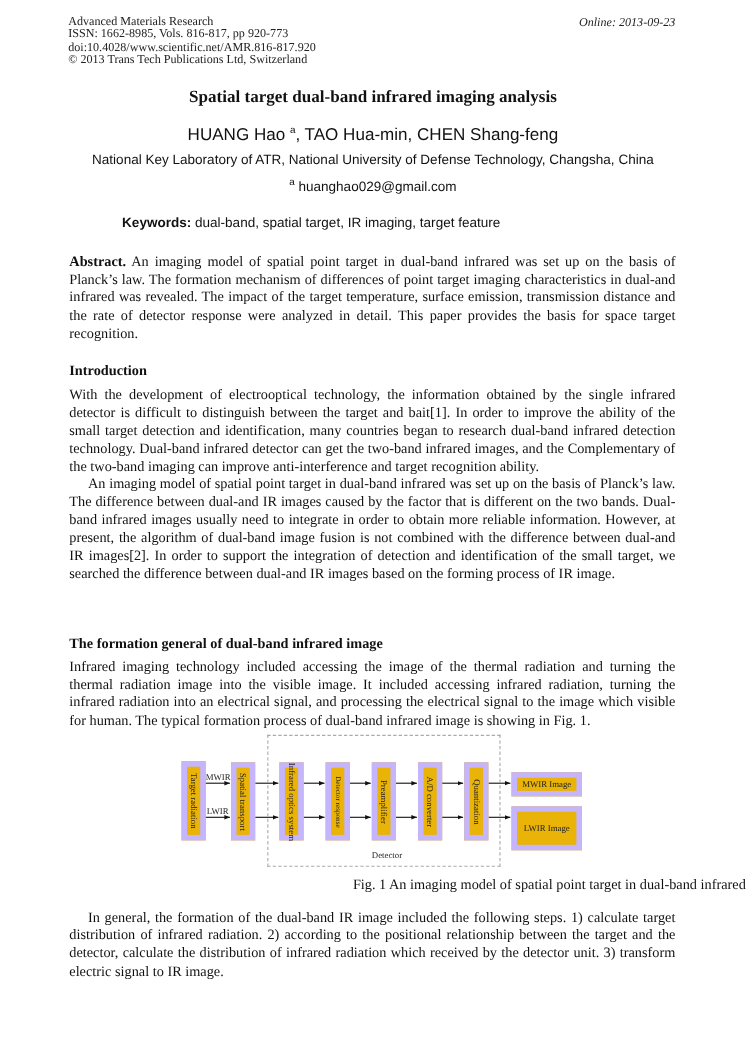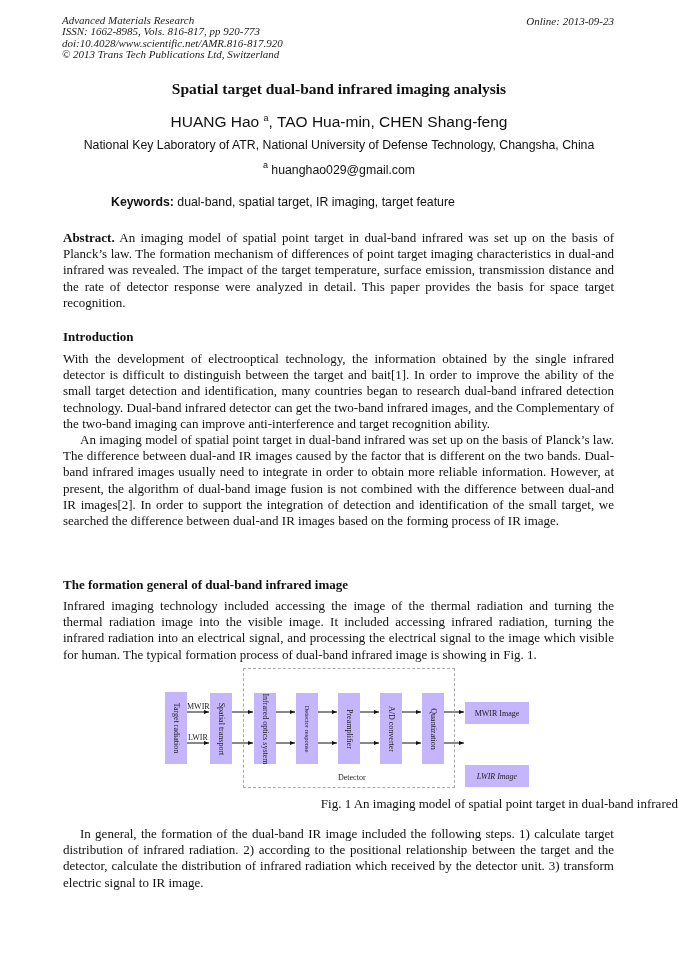--- a/index.html
+++ b/index.html
@@ -1,35 +1,35 @@
 <!DOCTYPE html>
 <html><head>
 <meta charset="utf-8">
 <style>
   html, body { margin:0; padding:0; background:#ffffff; }
   body { width:678px; height:959px; position:relative; overflow:hidden; color:#111; }
   .abs { position:absolute; }
-  .hdr { position:absolute; left:62px; top:15px; font-family:"Liberation Serif", serif; font-style:italic; font-size:11px; line-height:11.3px; color:#222; }
+  .hdr { position:absolute; left:62px; top:15px; font-family:"Liberation Serif", serif; font-size:11px; line-height:11.3px; color:#222; }
   .hdr-right { position:absolute; right:64px; top:15px; font-family:"Liberation Serif", serif; font-style:italic; font-size:11px; color:#222; }
   .title { position:absolute; left:0; width:678px; top:80px; text-align:center; font-family:Liberation Serif, serif; font-weight:bold; font-size:15.5px; }
   .authors { position:absolute; left:0; width:678px; top:113px; text-align:center; font-family:"Liberation Sans", sans-serif; font-size:15.5px; }
   .authors sup, .email sup { font-size:9px; vertical-align:6px; }
   .affil { position:absolute; left:0; width:678px; top:138px; text-align:center; font-family:"Liberation Sans", sans-serif; font-size:12.3px; }
   .email { position:absolute; left:0; width:678px; top:160px; text-align:center; font-family:"Liberation Sans", sans-serif; font-size:12.3px; }
   .keywords { position:absolute; left:63px; top:195px; font-family:"Liberation Sans", sans-serif; font-size:12.3px;padding-left:48px; }
   .keywords b { font-weight:bold; }
   .body { position:absolute; left:63px; width:551px; font-family:"Liberation Serif", serif; font-size:13px; line-height:16.2px; text-align:justify; }
   .body p { margin:0; }
   .indent { text-indent:17px; }
   .heading { position:absolute; left:63px; font-family:"Liberation Serif", serif; font-weight:bold; font-size:13px; }
   .caption { position:absolute; left:0; width:678px; top:796px; text-align:right; font-family:"Liberation Serif", serif; font-size:13px; }
 
   
   .diagram { position:absolute; left:0; top:0; width:678px; height:959px; pointer-events:none; }
-  .box { position:absolute; border:1px solid #c4b5fd; background:#c4b5fd; box-sizing:border-box; }
+  .box { position:absolute; border:5px solid #c4b5fd; background:#eab308; box-sizing:border-box; }
   .vlabel { position:absolute; left:50%; top:50%; transform:translate(-50%,-50%) rotate(90deg); white-space:nowrap; font-family:"Liberation Serif", serif; font-size:8px; color:#222; }
   .hlabel { position:absolute; left:0; right:0; top:50%; transform:translateY(-50%); text-align:center; white-space:nowrap; font-family:"Liberation Serif", serif; font-size:8px; color:#222; }
   .dashed { position:absolute; border:1px dashed #aaa; box-sizing:border-box; }
   .small { position:absolute; font-family:"Liberation Serif", serif; font-size:8px; color:#222; }
 </style>
 </head>
 <body>
 
 <div class="hdr">
   <div>Advanced Materials Research</div>
@@ -116,21 +116,21 @@
   </div>
   <div class="box" style="left:380px;top:693px;width:22px;height:71px;">
     <span class="vlabel">A/D converter</span>
   </div>
   <div class="box" style="left:422px;top:693px;width:22px;height:71px;">
     <span class="vlabel">Quantization</span>
   </div>
   <div class="box" style="left:465px;top:702px;width:64px;height:22px;">
     <span class="hlabel">MWIR Image</span>
   </div>
-  <div class="box" style="left:465px;top:765px;width:64px;height:22px;font-style:italic;">
+  <div class="box" style="left:465px;top:733px;width:64px;height:40px;">
     <span class="hlabel">LWIR Image</span>
   </div>
 </div>
 
 <div class="caption">Fig. 1 An imaging model of spatial point target in dual-band infrared</div>
 
 <div class="body" style="top:826px;">
   <p class="indent">In general, the formation of the dual-band IR image included the following steps. 1) calculate target distribution of infrared radiation. 2) according to the positional relationship between the target and the detector, calculate the distribution of infrared radiation which received by the detector unit. 3) transform electric signal to IR image.</p>
 </div>
 

